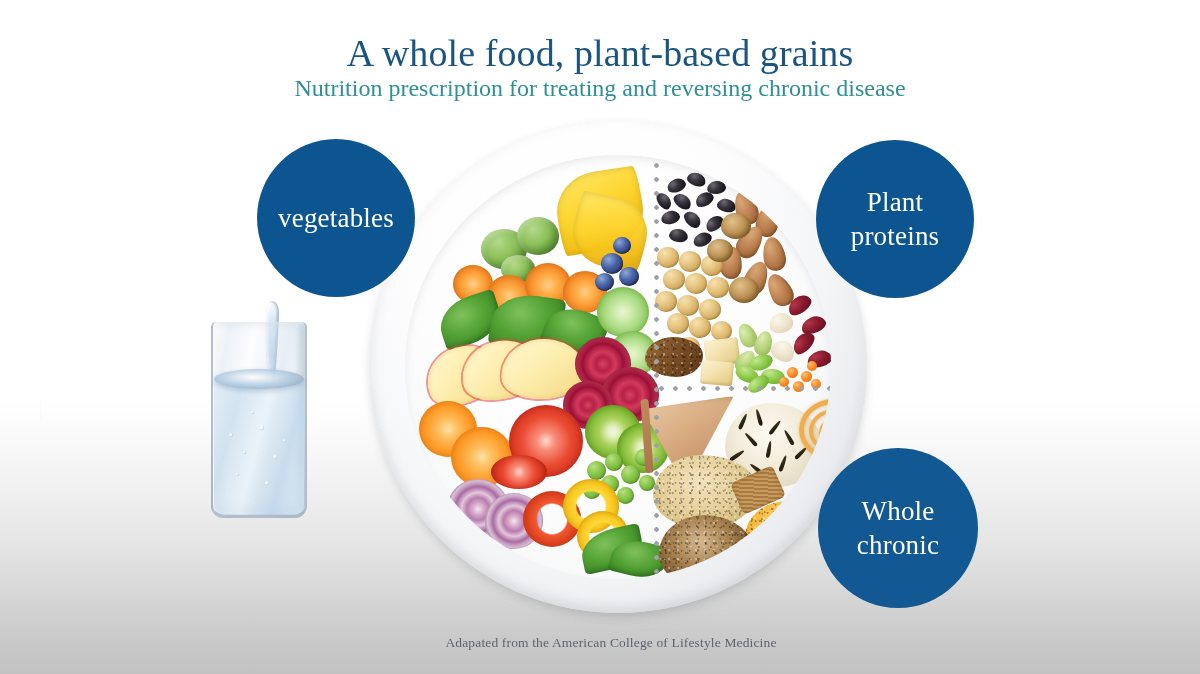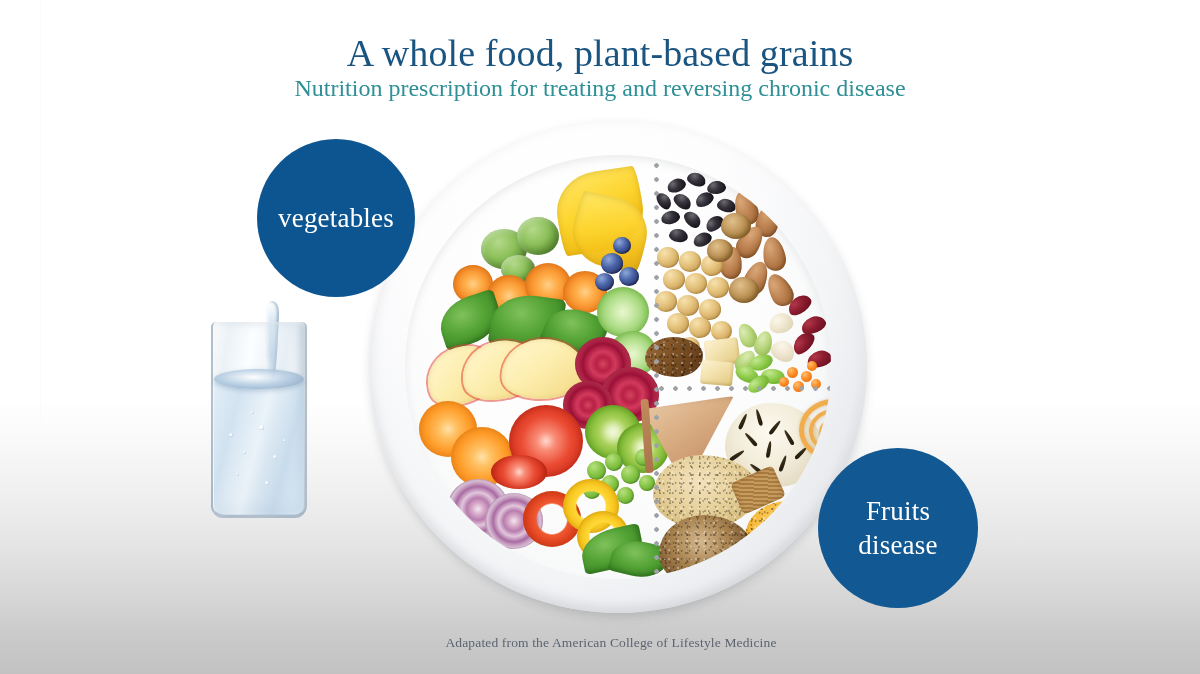--- a/index.html
+++ b/index.html
@@ -657,24 +657,30 @@
       <div class="divider divider-horizontal"></div>
     </div>
   </div>
 
   <div class="bubble-label bubble-fv">
     <div>
       <span>vegetables</span>
     </div>
   </div>
 
+  <div class="bubble-label bubble-pp">
+    <div>
+      <span>Plant</span>
+      <span>proteins</span>
+    </div>
+  </div>
 
 
   <div class="bubble-label bubble-wg">
     <div>
-      <span>Fruits</span>
-      <span>disease</span>
+      <span>Whole</span>
+      <span>chronic</span>
     </div>
   </div>
 
   <div class="footer">Adapated from the American College of Lifestyle Medicine</div>
 
 </div>
 
 </body></html>

